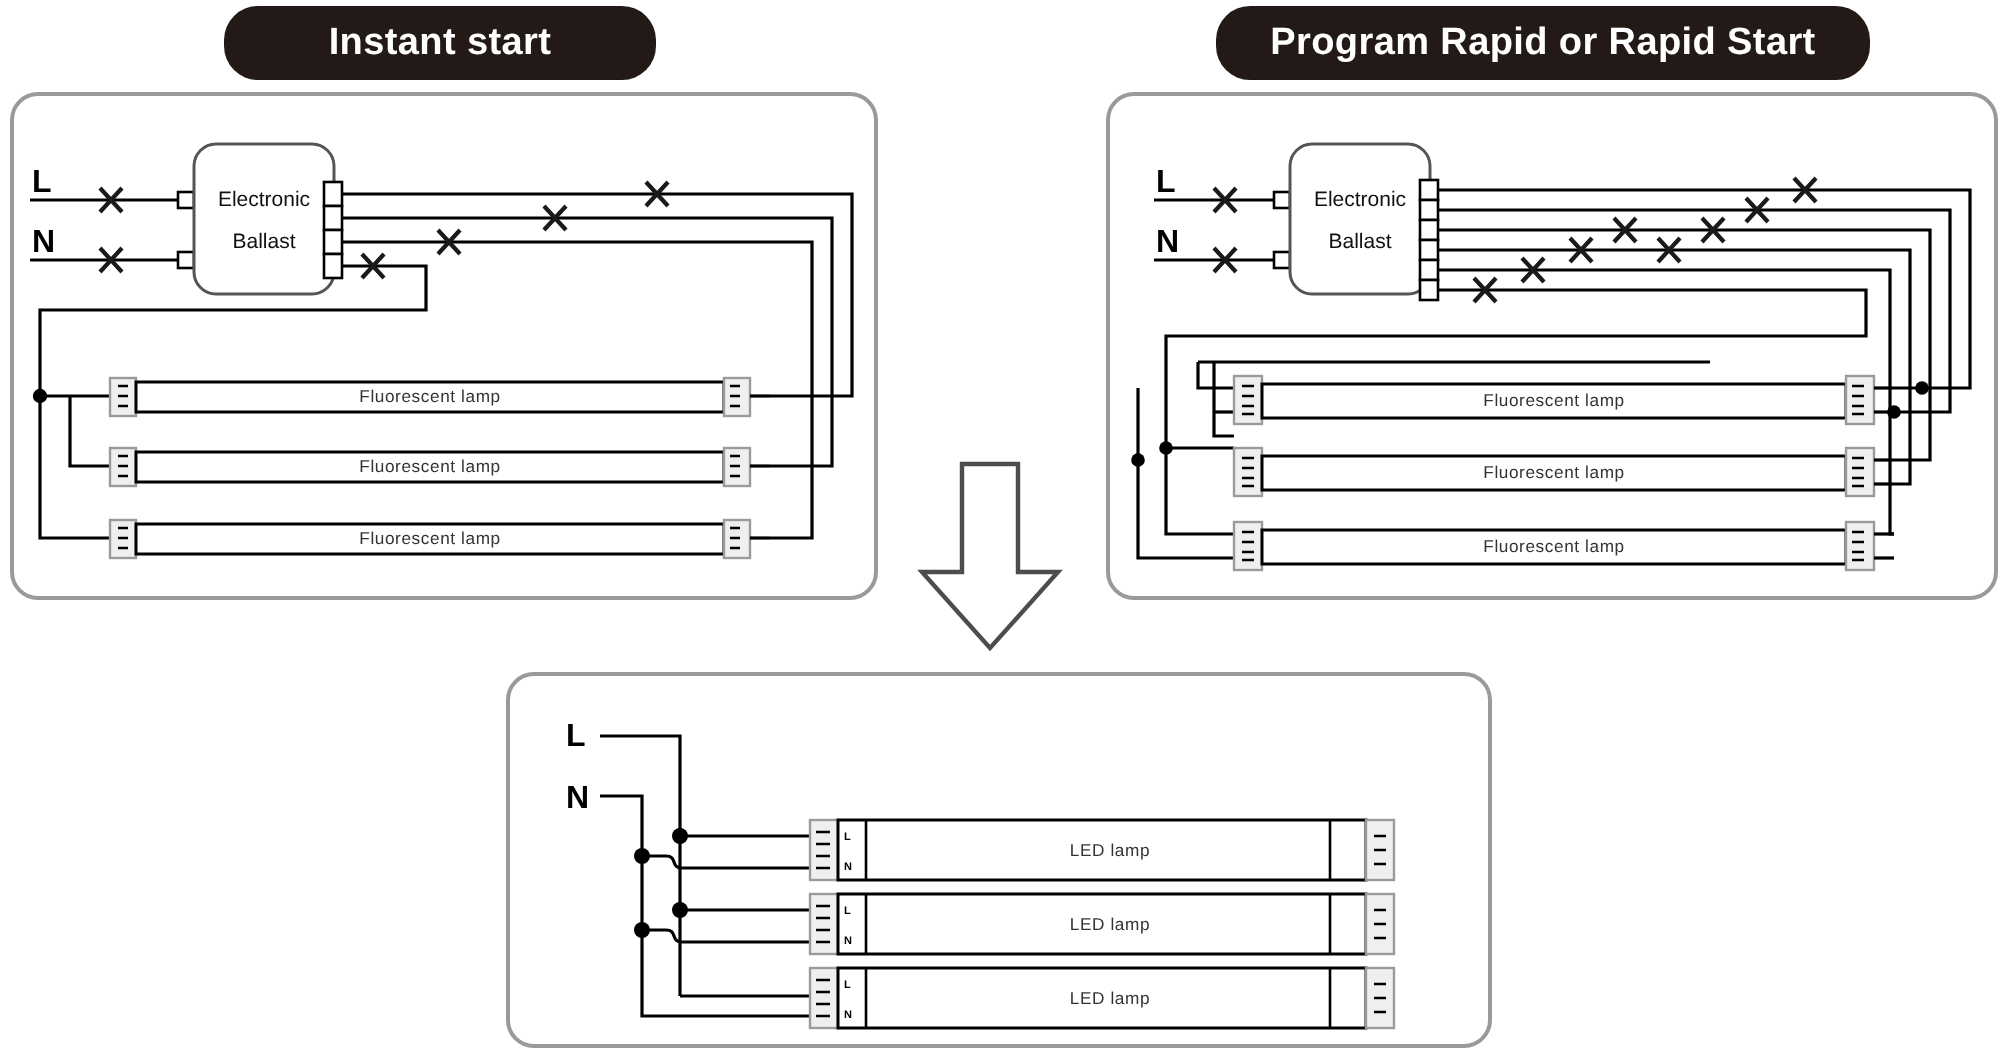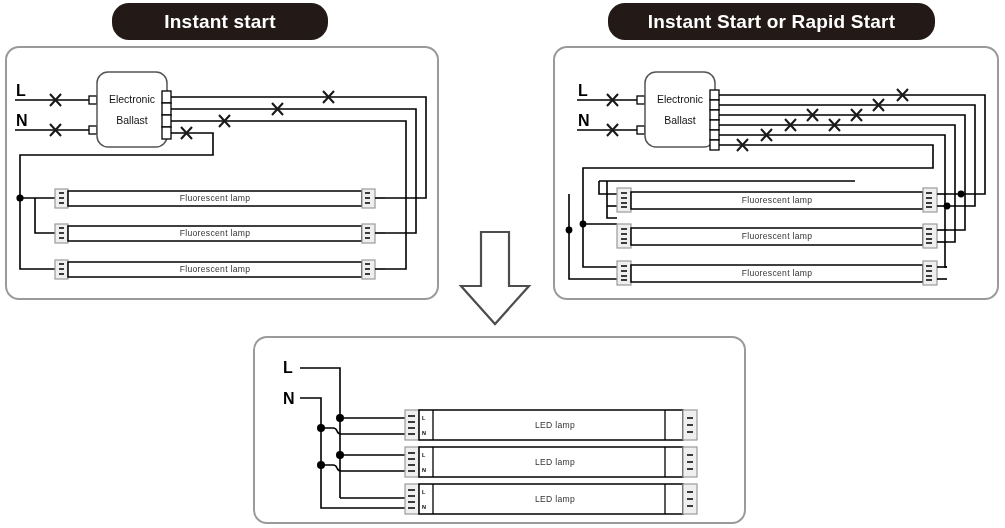--- a/index.html
+++ b/index.html
@@ -26,21 +26,21 @@
   .lbl-ln{font-family:"Liberation Sans",sans-serif;font-size:16px;font-weight:bold;fill:#000;}
   .lbl-lamp{font-family:"Liberation Sans",sans-serif;font-size:8.6px;fill:#333;letter-spacing:.3px;}
   .lbl-ballast{font-family:"Liberation Sans",sans-serif;font-size:10.5px;fill:#111;}
   .lbl-pin{font-family:"Liberation Sans",sans-serif;font-size:5.5px;font-weight:bold;fill:#000;}
   .arrow{fill:#fff;stroke:#4d4d4d;stroke-width:2.2;stroke-linejoin:miter;}
 </style>
 </head>
 <body>
 
 <div class="title-pill" id="title-instant">Instant start</div>
-<div class="title-pill" id="title-program">Instant Start or Rapid Start</div>
+<div class="title-pill" id="title-program">Program Rapid or Rapid Start</div>
 
 <div class="panel" id="panel-instant">
   <svg width="434" height="254" viewBox="0 0 434 254">
 
     <g>
       <path class="wire" d="M8 52 H86"></path>
     </g>
     <g>
       <path class="wire" d="M8 82 H86"></path>
     </g>

